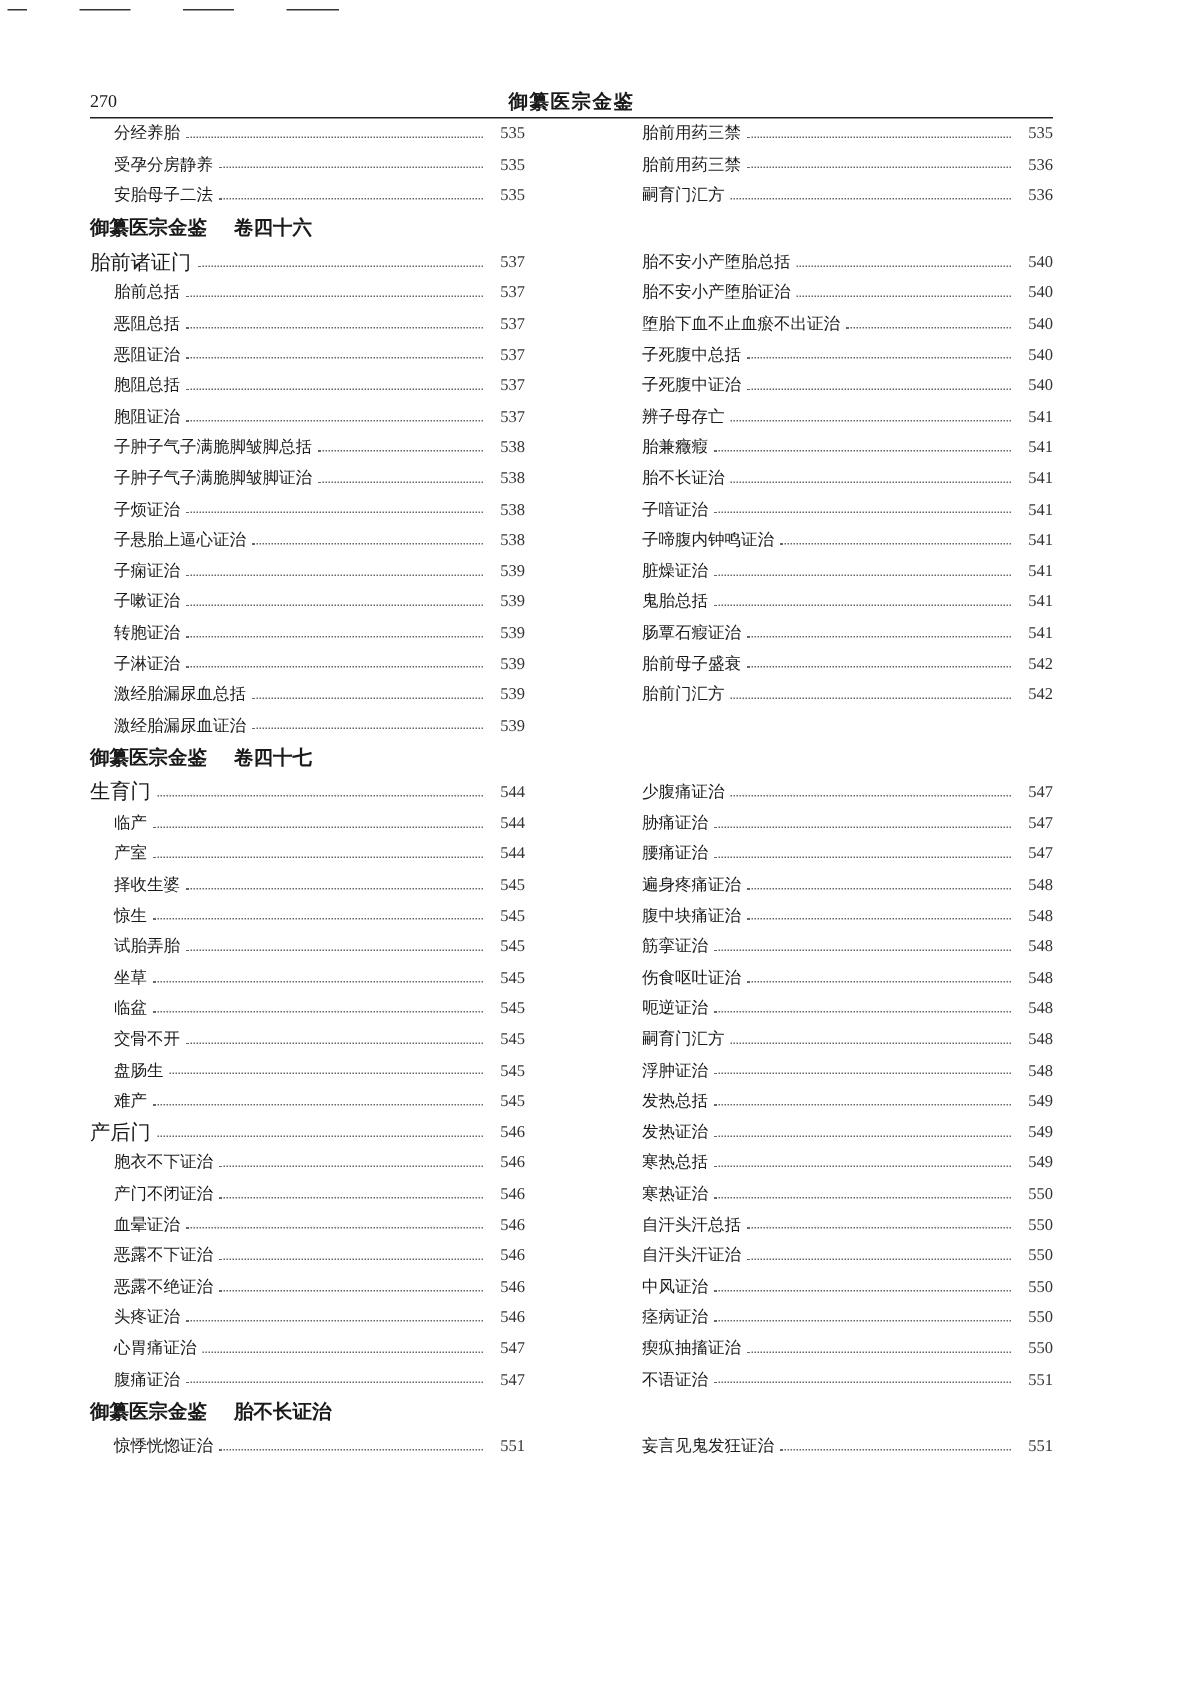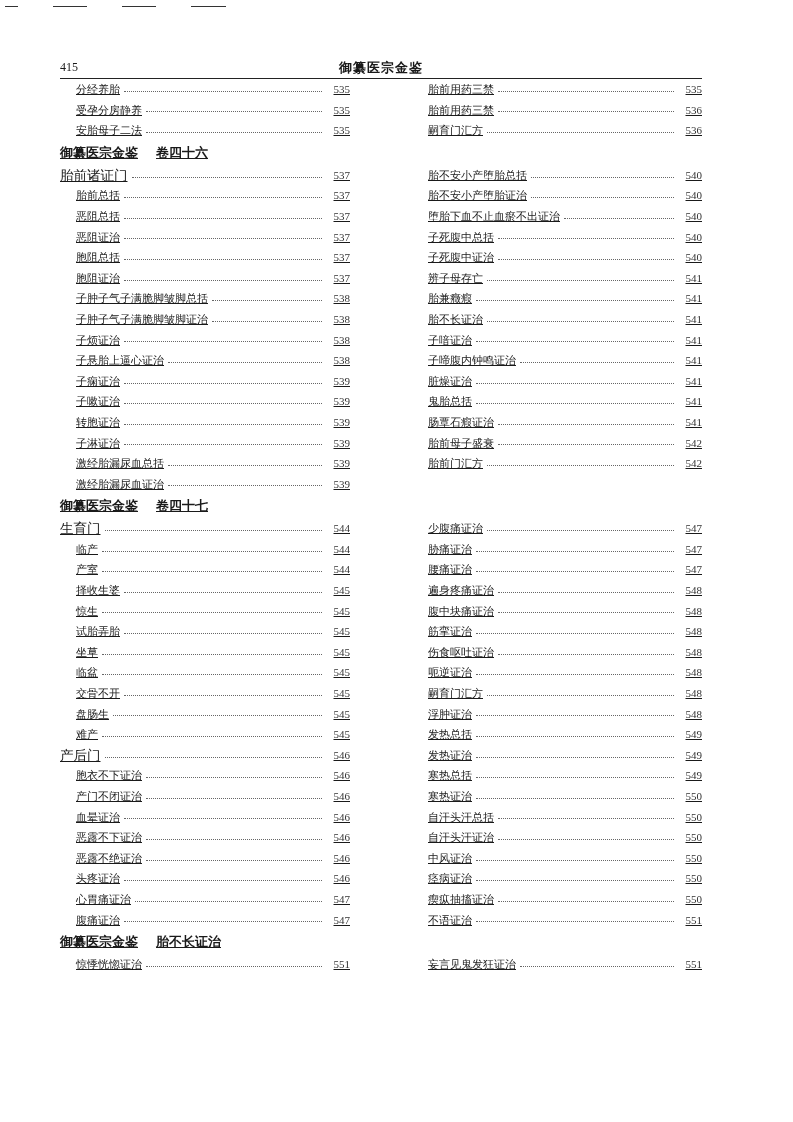--- a/index.html
+++ b/index.html
@@ -10,21 +10,21 @@
   }
   .scan-marks { position: absolute; top: 6px; left: 0; width: 793px; height: 4px; }
   .scan-mark { position: absolute; height: 1px; background: #333; }
   .page-header {
     position: absolute; left: 60px; top: 59px; width: 642px; height: 18px;
   }
   .page-number { position: absolute; left: 0; top: 1px; font-size: 12px; font-family: "Liberation Serif", serif; }
   .running-title { position: absolute; left: 0; right: 0; top: 0; text-align: center; font-size: 13px; font-weight: bold; font-family: "DejaVu Sans", sans-serif; letter-spacing: 1px; }
   .header-rule { position: absolute; left: 60px; top: 78px; width: 642px; height: 1px; background: #222; }
 
-  .toc { position: absolute; left: 60px; top: 79px; width: 642px; text-decoration: underline; }
+  .toc { position: absolute; left: 60px; top: 79px; width: 642px; }
   .section-heading {
     height: 24px; line-height: 24px; text-align: left;
     font-family: "DejaVu Sans", sans-serif; font-weight: bold; font-size: 13px;
   }
   .section-heading .vol { margin-left: 18px; }
   .cols { display: flex; justify-content: space-between; }
   .col { width: 290px; }
   .col.right { width: 290px; }
   .entry {
     display: flex; align-items: baseline; height: 20.6px; line-height: 20.6px;
@@ -43,21 +43,21 @@
 <body>
 
 <div class="scan-marks">
   <div class="scan-mark" style="left:5px;width:13px;"></div>
   <div class="scan-mark" style="left:53px;width:34px;"></div>
   <div class="scan-mark" style="left:122px;width:34px;"></div>
   <div class="scan-mark" style="left:191px;width:35px;"></div>
 </div>
 
 <div class="page-header">
-  <span class="page-number">415</span>
+  <span class="page-number">270</span>
   <div class="running-title">御纂医宗金鉴</div>
 </div>
 <div class="header-rule"></div>
 
 <div class="toc" id="toc">
     <div class="cols">
       <div class="col left">
         <div class="entry indent">
           <span class="t">分经养胎</span>
           <span class="d"></span>

